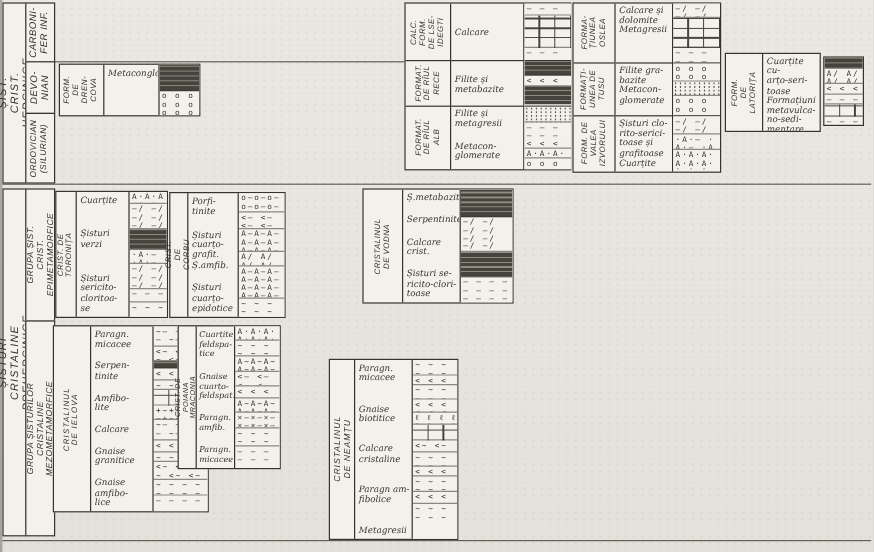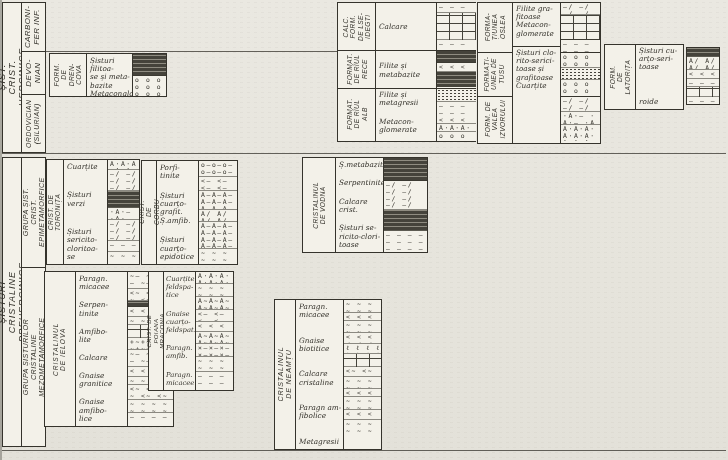--- a/index.html
+++ b/index.html
@@ -88,23 +88,20 @@
   <div class="hline" style="left:2px;top:450px;width:724px"></div>
 
   <div class="box" style="left:49px;top:53px;width:118px;height:44px">
     <div class="vcell abs" style="left:0;top:0;width:36px;height:42px">
       <span class="vtext sm">FORM.
 DE
 DREN-
 COVA</span>
     </div>
     <div class="tcol bl" style="left:36px;top:0;width:46px;height:42px">
-      <div class="rowtxt">Șisturi filitoa-
-se și meta-
-bazite</div>
       <div class="rowtxt">Metaconglom.</div>
     </div>
     <div class="lith bl" style="position:absolute;left:82px;top:0;width:34px;height:42px">
         <div class="band p-dark" style="height: 22px;"></div>
         <div class="band p-circles" style="height: 20px;">o o o o o o o o o o o o o o o o o o o o o o o o o o o o o o o o o o o o o o o o o o o o o </div>
       </div>
   </div>
 
   <div class="box" style="left:337px;top:2px;width:139px;height:140px">
     <div class="col" style="left:0;top:0;width:37px;height:138px">
@@ -168,22 +165,25 @@
 UNEA DE
 TUSU</span>
       </div>
       <div class="vcell" style="height:45px">
         <span class="vtext sm">FORM. DE
 VALEA
 IZVORULUI</span>
       </div>
     </div>
     <div class="col bl" style="left:34px;top:0;width:48px;height:140px">
+      <div class="tcell bb" style="height:50px">Calcare și
+dolomite
+Metagresii</div>
       <div class="tcell bb" style="height:44px">Filite gra-
-fitoase
+bazite
 Metacon-
 glomerate</div>
       <div class="tcell" style="height:45px">Șisturi clo-
 rito-serici-
 toase și
 grafitoase
 Cuarțite</div>
     </div>
     <div class="col bl" style="left:82px;top:0;width:40px;height:140px">
       <div class="lith bb" style="height:50px">
@@ -203,23 +203,27 @@
         </div>
     </div>
   </div>
 
   <div class="box" style="left:604px;top:44px;width:80px;height:66px">
     <div class="vcell abs" style="left:0;top:0;width:30px;height:64px">
       <span class="vtext sm">FORM. DE
 LATORIȚA</span>
     </div>
     <div class="tcol bl" style="left:30px;top:0;width:48px;height:64px;padding-top:2px">
-      <div class="rowtxt">Șisturi cu-
+      <div class="rowtxt">Cuarțite cu-
 arțo-seri-
 toase</div>
+      <div class="rowtxt">Formațiuni
+metavulca-
+no-sedi-
+mentare</div>
       <div class="rowtxt">roide</div>
     </div>
   </div>
   <div class="lith abs" style="left:686px;top:47px;width:34px;height:58px">
       <div class="band p-dark" style="height: 9px;"></div>
       <div class="band p-aslash" style="height: 13px;">A/ A/ A/ A/ A/ A/ A/ A/ A/ A/ A/ A/ A/ A/ A/ A/ A/ A/ A/ A/ A/ A/ A/ A/ A/ A/ A/ A/ A/ A/ </div>
       <div class="band p-vees" style="height: 9px;">&lt; &lt; &lt; &lt; &lt; &lt; &lt; &lt; &lt; &lt; &lt; &lt; &lt; &lt; &lt; &lt; &lt; &lt; &lt; &lt; &lt; &lt; &lt; &lt; &lt; &lt; &lt; &lt; &lt; &lt; &lt; &lt; &lt; &lt; &lt; &lt; &lt; &lt; &lt; &lt; &lt; &lt; &lt; &lt; &lt; </div>
       <div class="band p-dash" style="height: 8px;">— — — — — — — — — — — — — — — — — — — — — — — — — — — — — — — — — — — — — — — — — — — — — </div>
       <div class="band p-brick" style="height: 10px;"></div>
       <div class="band p-dash" style="height: 6px;">— — — — — — — — — — — — — — — — — — — — — — — — — — — — — — — — — — — — — — — — — — — — — </div>

